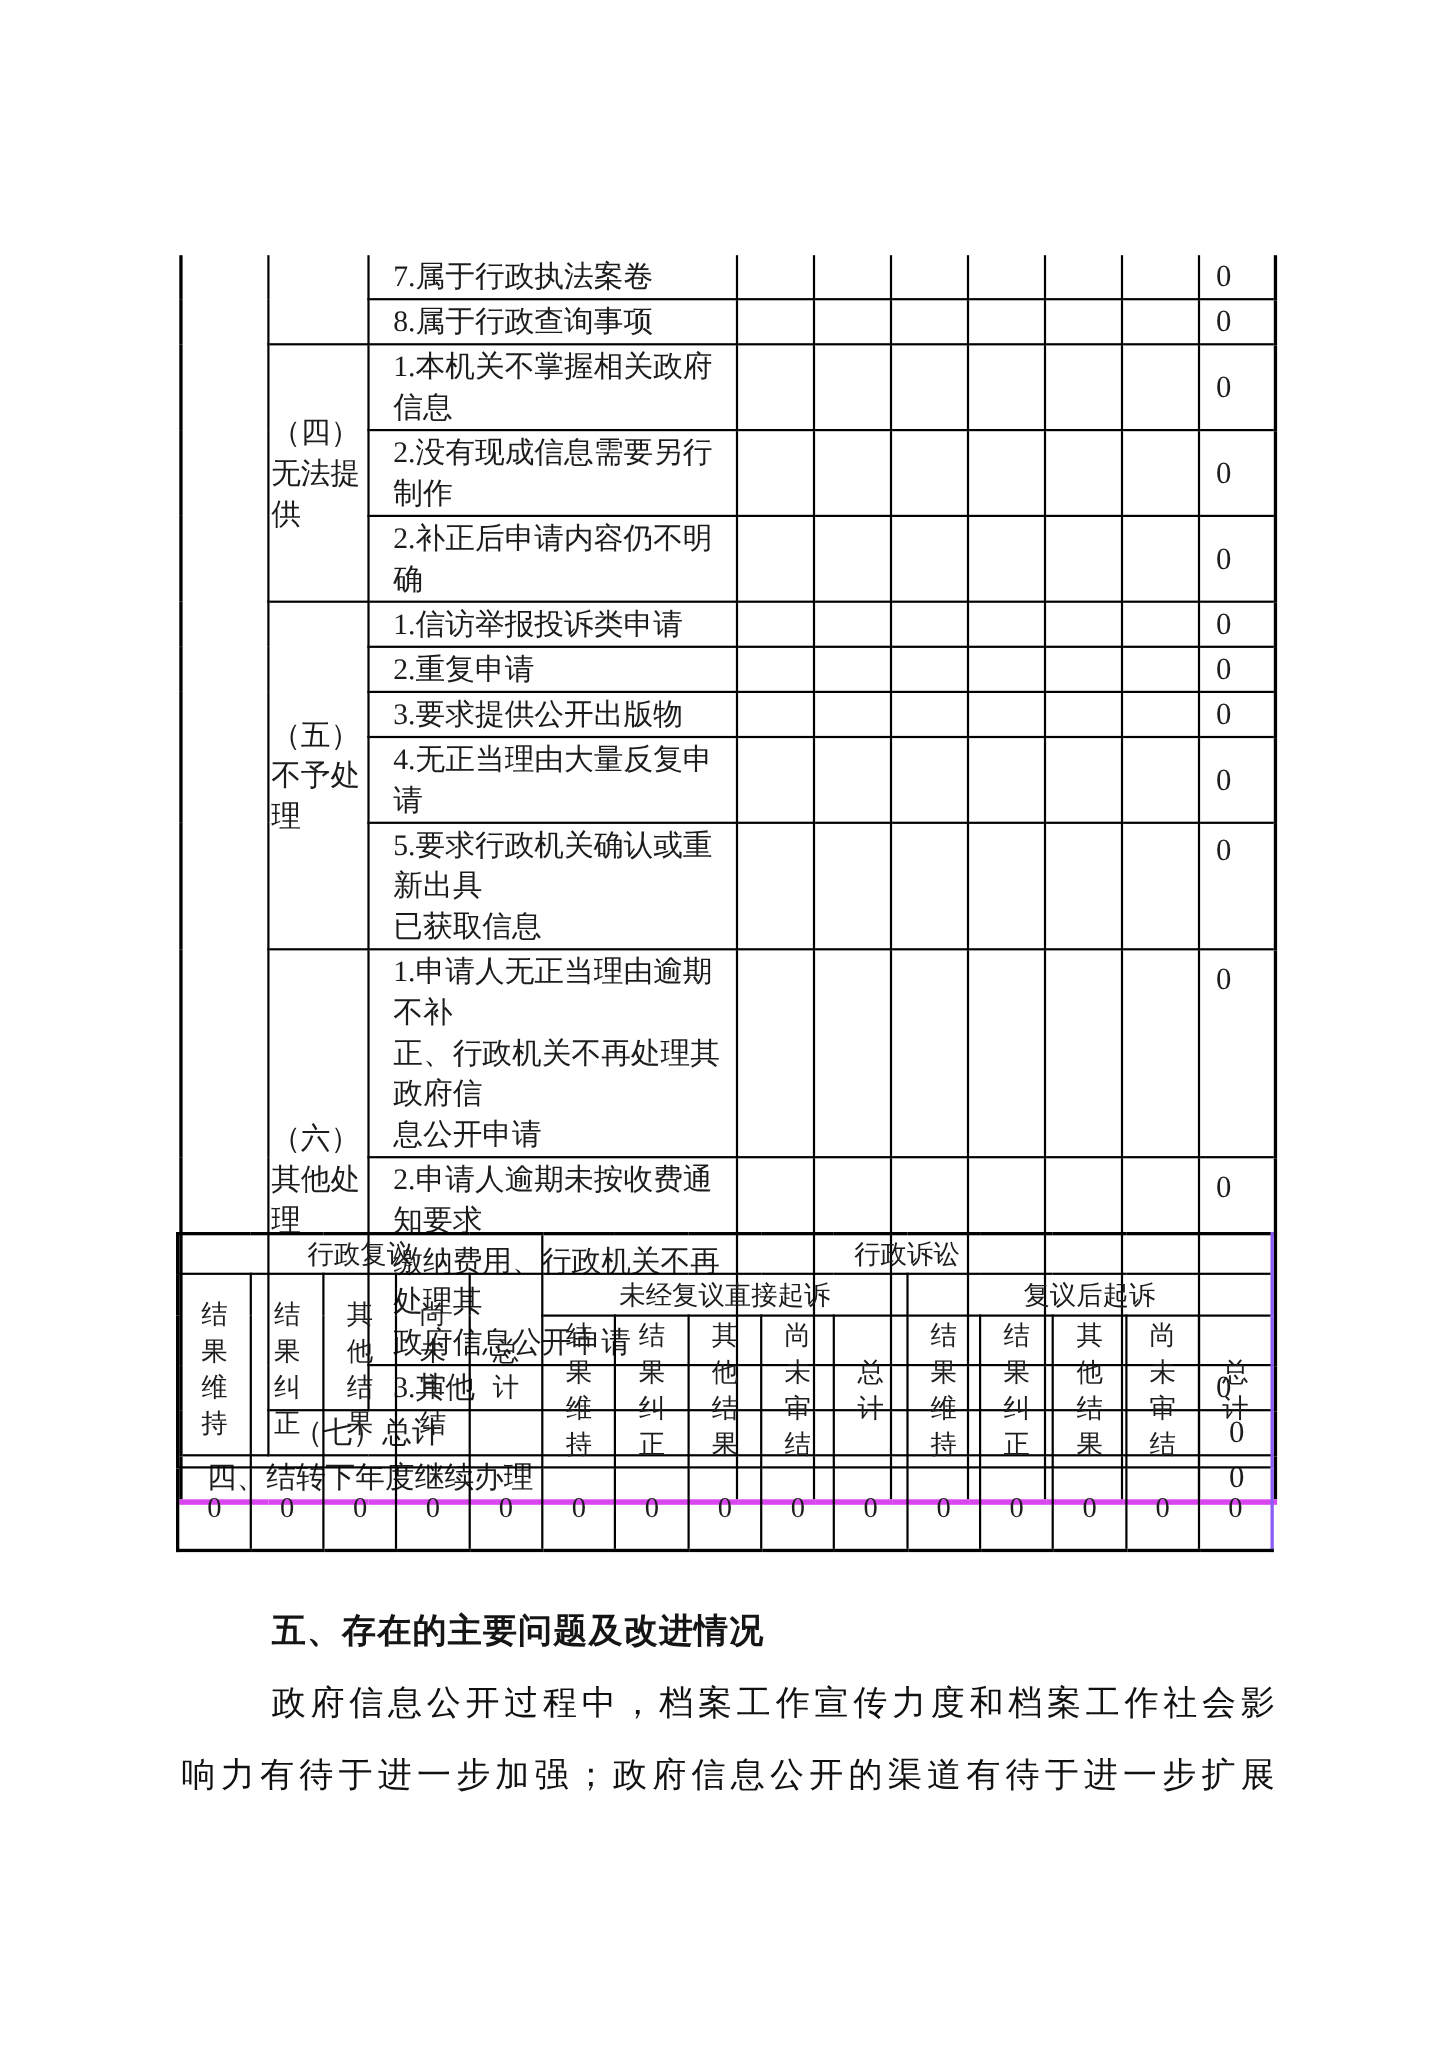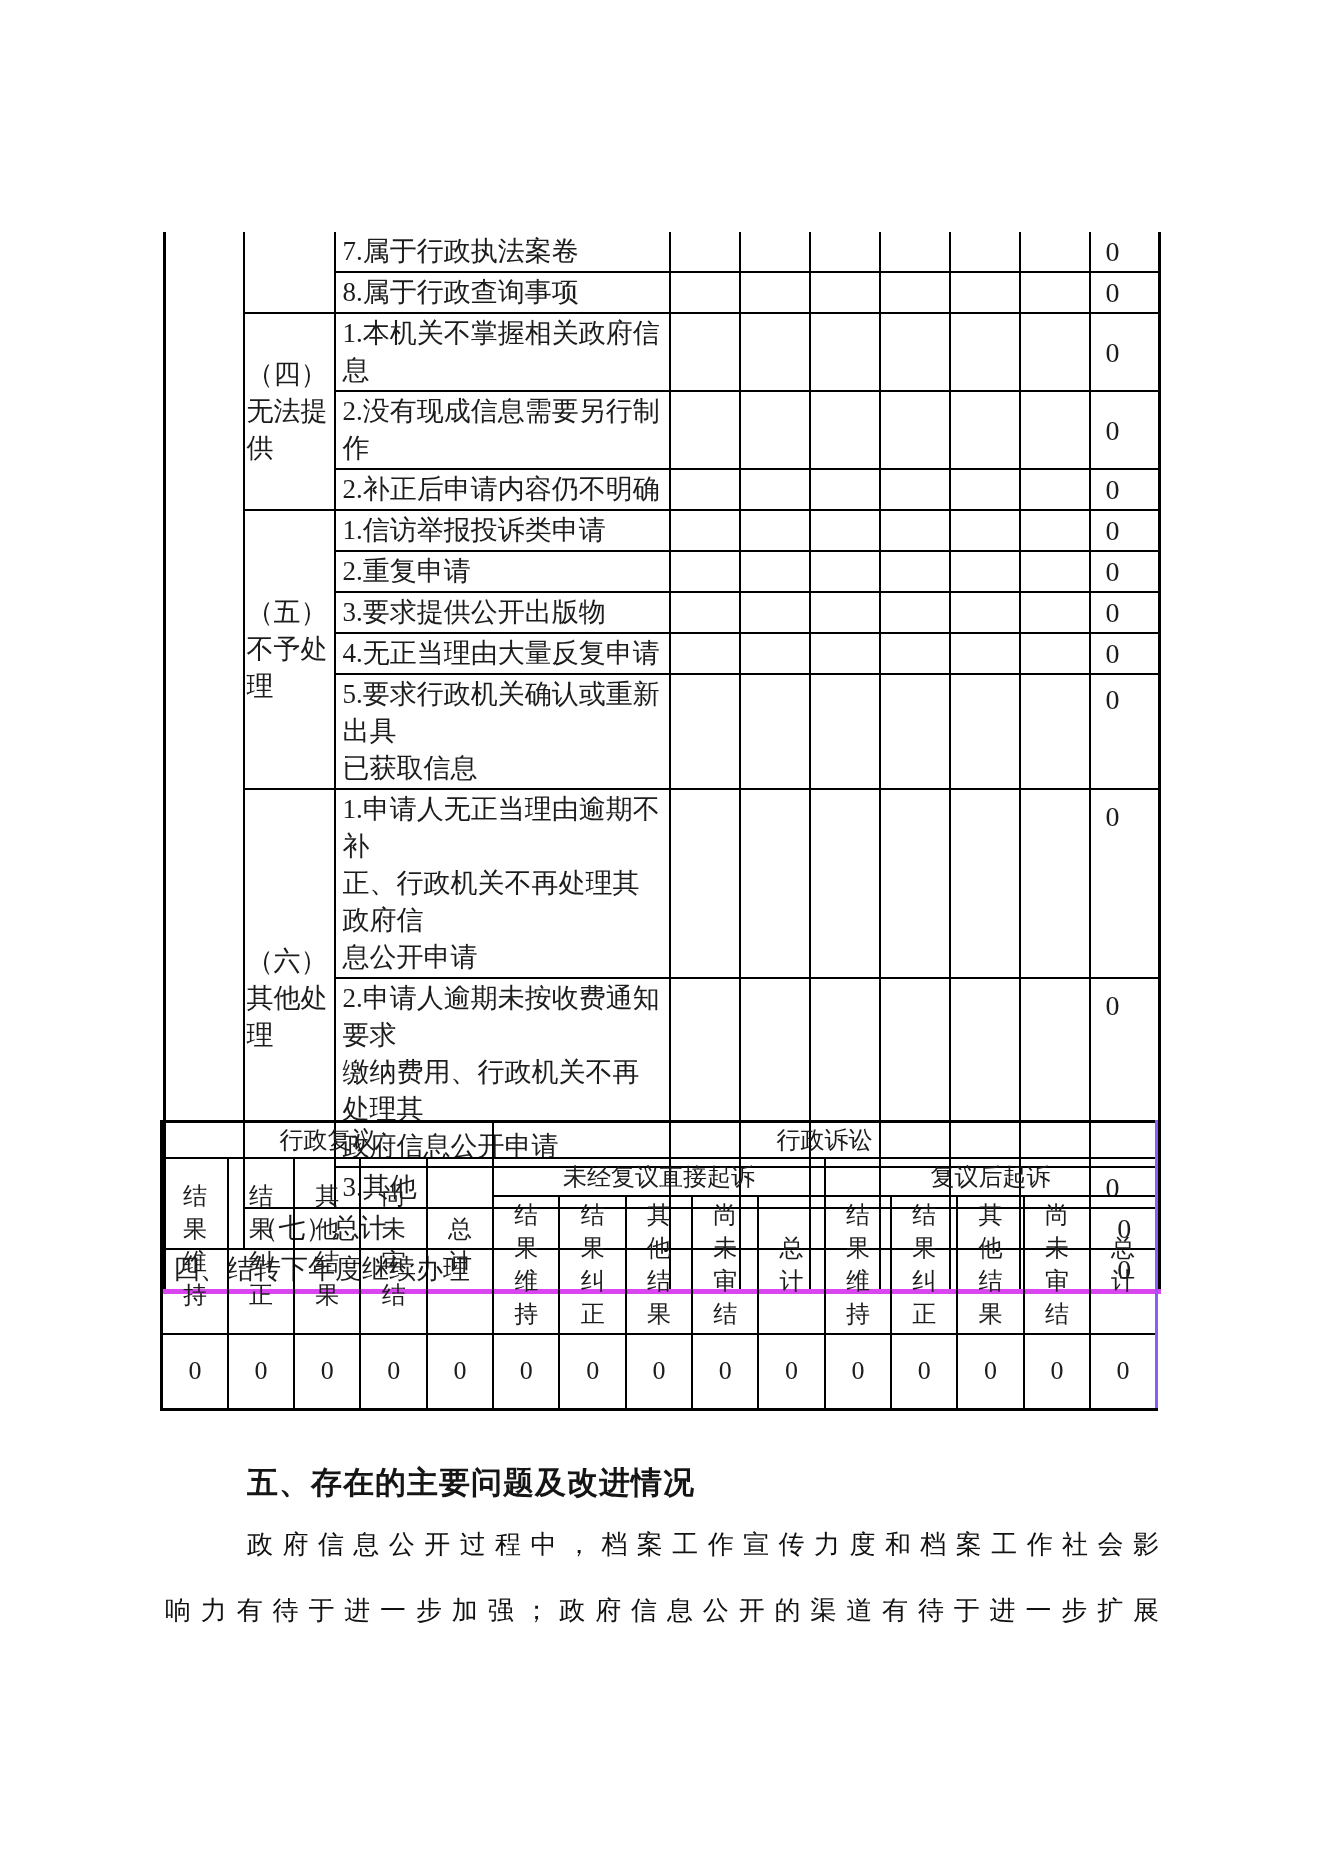--- a/index.html
+++ b/index.html
@@ -19,21 +19,21 @@
   .t1{
     position:absolute;left:163px;top:232px;
     width:995px;height:743px;
     font-size:27px;line-height:37px;
   }
   .t1 td{vertical-align:middle;}
   .t1 tr:first-child td{border-top:none;}
   .t1 td.outer-l{border-left:3px solid #000;}
   .t1 td.outer-r{border-right:3px solid #000;}
   .t1 tr:last-child td{border-bottom:5px solid #d946ef;}
-  .t1 .lbl{padding:1px 4px 1px 7px;text-align:left;margin-top:36px;}
+  .t1 .lbl{padding:1px 4px 1px 22px;text-align:left;margin-top:36px;}
   .t1 .grp{padding:1px 2px;text-align:left;vertical-align:middle;}
   .t1 .val{font-size:28px;text-align:left;padding-left:15px;}
   .t1 .val-c{font-size:28px;text-align:center;}
   
   .sec-title{
     position:absolute;left:247px;
     font-family:"Liberation Sans","DejaVu Sans",sans-serif;
     font-weight:bold;font-size:31px;letter-spacing:1px;
     color:#151515;white-space:nowrap;
   }
@@ -46,21 +46,21 @@
   .t2 td{vertical-align:middle;border:2px solid #000;}
   .t2 tr:first-child td{border-top:3px solid #000;}
   .t2 tr:last-child td{border-bottom:3px solid #000;}
   .t2 td.outer-l{border-left:3px solid #000;}
   .t2 td.outer-r{border-right:3px solid #8b5cf6;}
   .t2 .vhead{line-height:33px;}
   .t2 .v0{font-size:26px;}
   
   .para-line{
     position:absolute;
-    font-size:26px;color:#111;
+    font-size:31px;color:#111;
     text-align:justify;text-align-last:justify;
     white-space:nowrap;
   }
 </style>
 </head>
 <body>
 
 <div class="page">
 
   <table class="t1">

